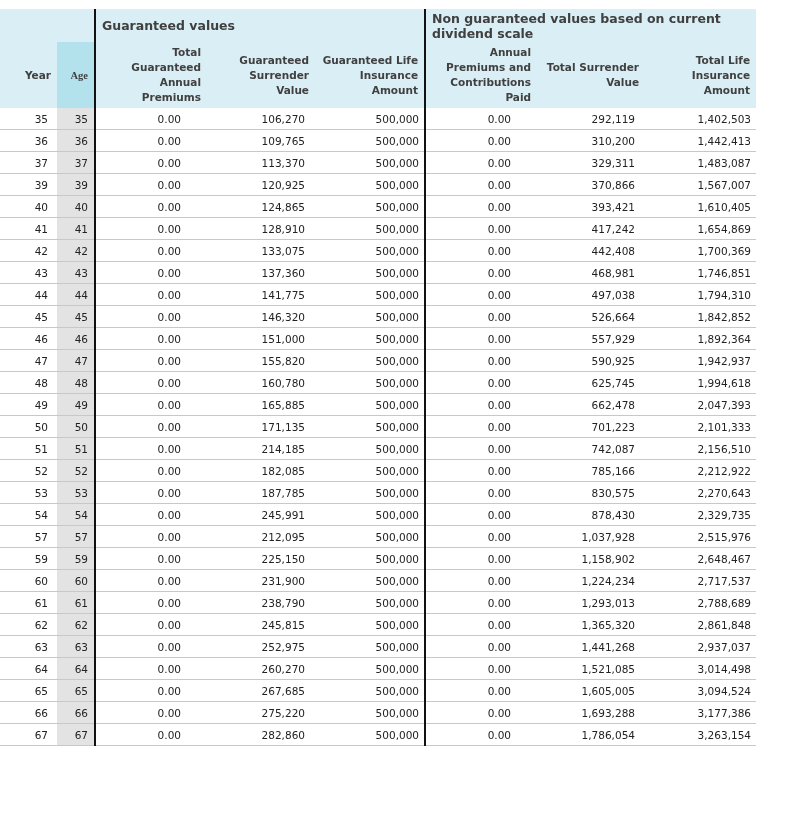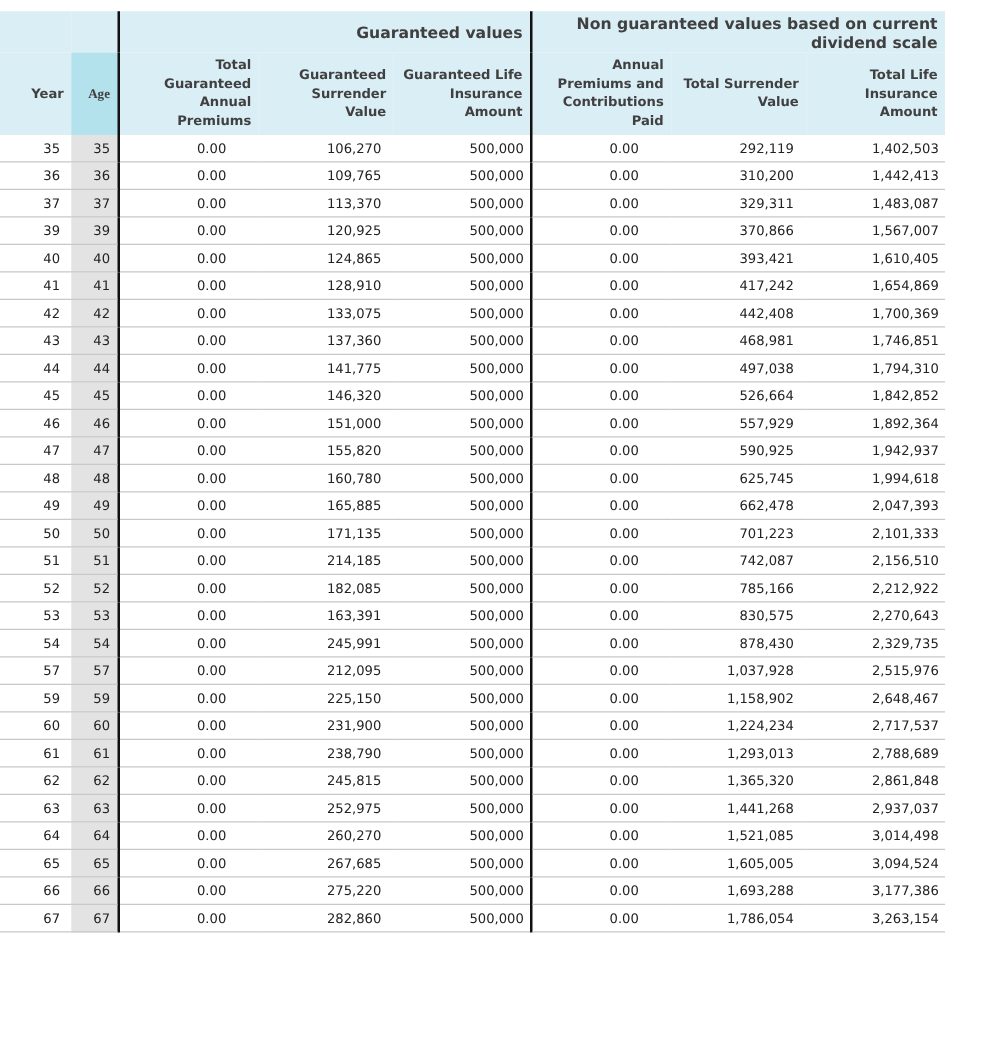--- a/index.html
+++ b/index.html
@@ -8,21 +8,21 @@
     table { border-collapse: collapse; table-layout: fixed; width: 756px; font-size: 10.5px; color: #222; }
     col.c-year { width: 57px; }
     col.c-age { width: 38px; }
     col.c-tgap { width: 112px; }
     col.c-gsv { width: 108px; }
     col.c-glia { width: 110px; }
     col.c-apcp { width: 112px; }
     col.c-tsv { width: 108px; }
     col.c-tlia { width: 111px; }
     thead th { background: #daeef5; font-weight: bold; color: #404040; padding: 0 6px; text-align: right; vertical-align: middle; }
-    thead tr.group th { height: 33px; font-size: 12.5px; text-align: right; }
+    thead tr.group th { height: 33px; font-size: 12.5px; text-align: left; }
     thead tr.cols th { height: 66px; line-height: 15px; font-size: 10.5px; }
     thead th.age-head { background: #b3e1ec; font-family: Liberation Serif, serif; }
     thead tr.group th.age-top { background: #daeef5; }
     tbody td { height: 21px; border-bottom: 1px solid #c8c8c8; text-align: right; padding: 0 6px; white-space: nowrap; }
     tbody td.age { background: #e3e3e3; text-align: right; padding-right: 6px; }
     tbody td.year { padding-right: 9px; }
     td.tgap, td.apcp { padding-right: 26px; }
     td.gsv, td.tsv { padding-right: 10px; }
     td.glia, td.tlia { padding-right: 5px; }
     .vline { border-left: 2px solid #111; }
@@ -246,21 +246,21 @@
     <td class="glia">500,000</td>
     <td class="apcp vline">0.00</td>
     <td class="tsv">785,166</td>
     <td class="tlia">2,212,922</td>
   </tr>
 
   <tr>
     <td class="year">53</td>
     <td class="age">53</td>
     <td class="tgap vline">0.00</td>
-    <td class="gsv">163,391</td>
+    <td class="gsv">187,785</td>
     <td class="glia">500,000</td>
     <td class="apcp vline">0.00</td>
     <td class="tsv">830,575</td>
     <td class="tlia">2,270,643</td>
   </tr>
 
   <tr>
     <td class="year">54</td>
     <td class="age">54</td>
     <td class="tgap vline">0.00</td>

